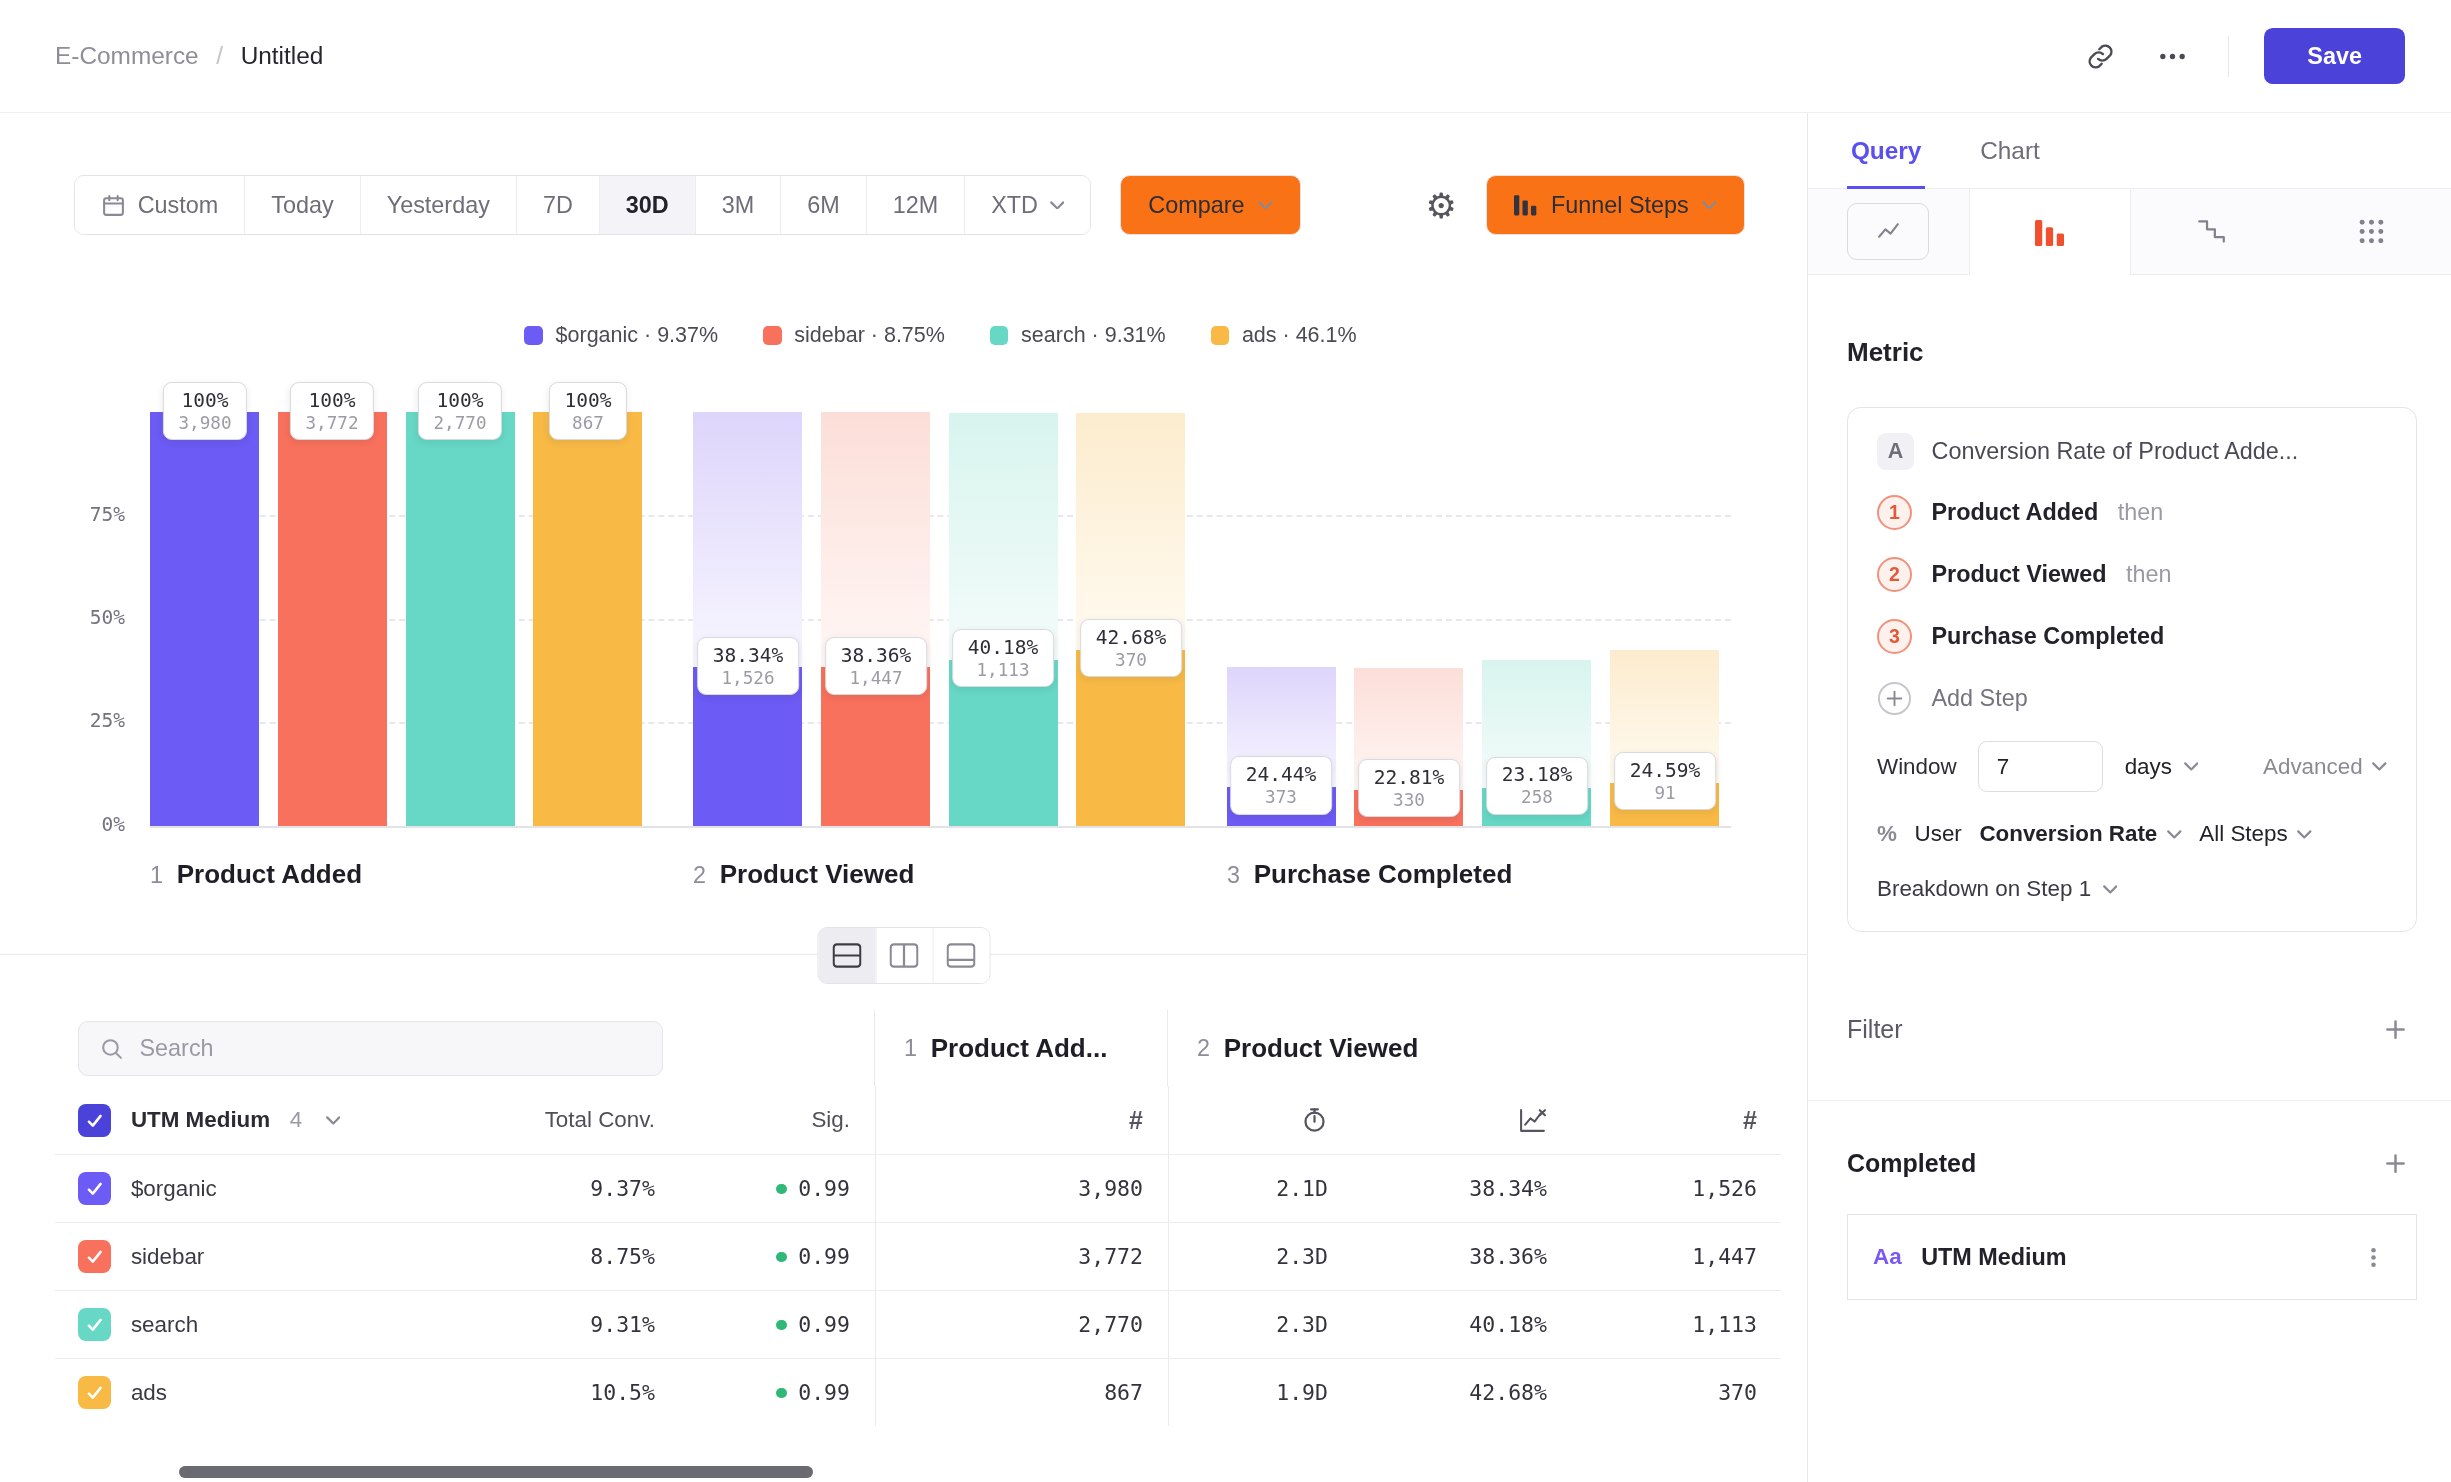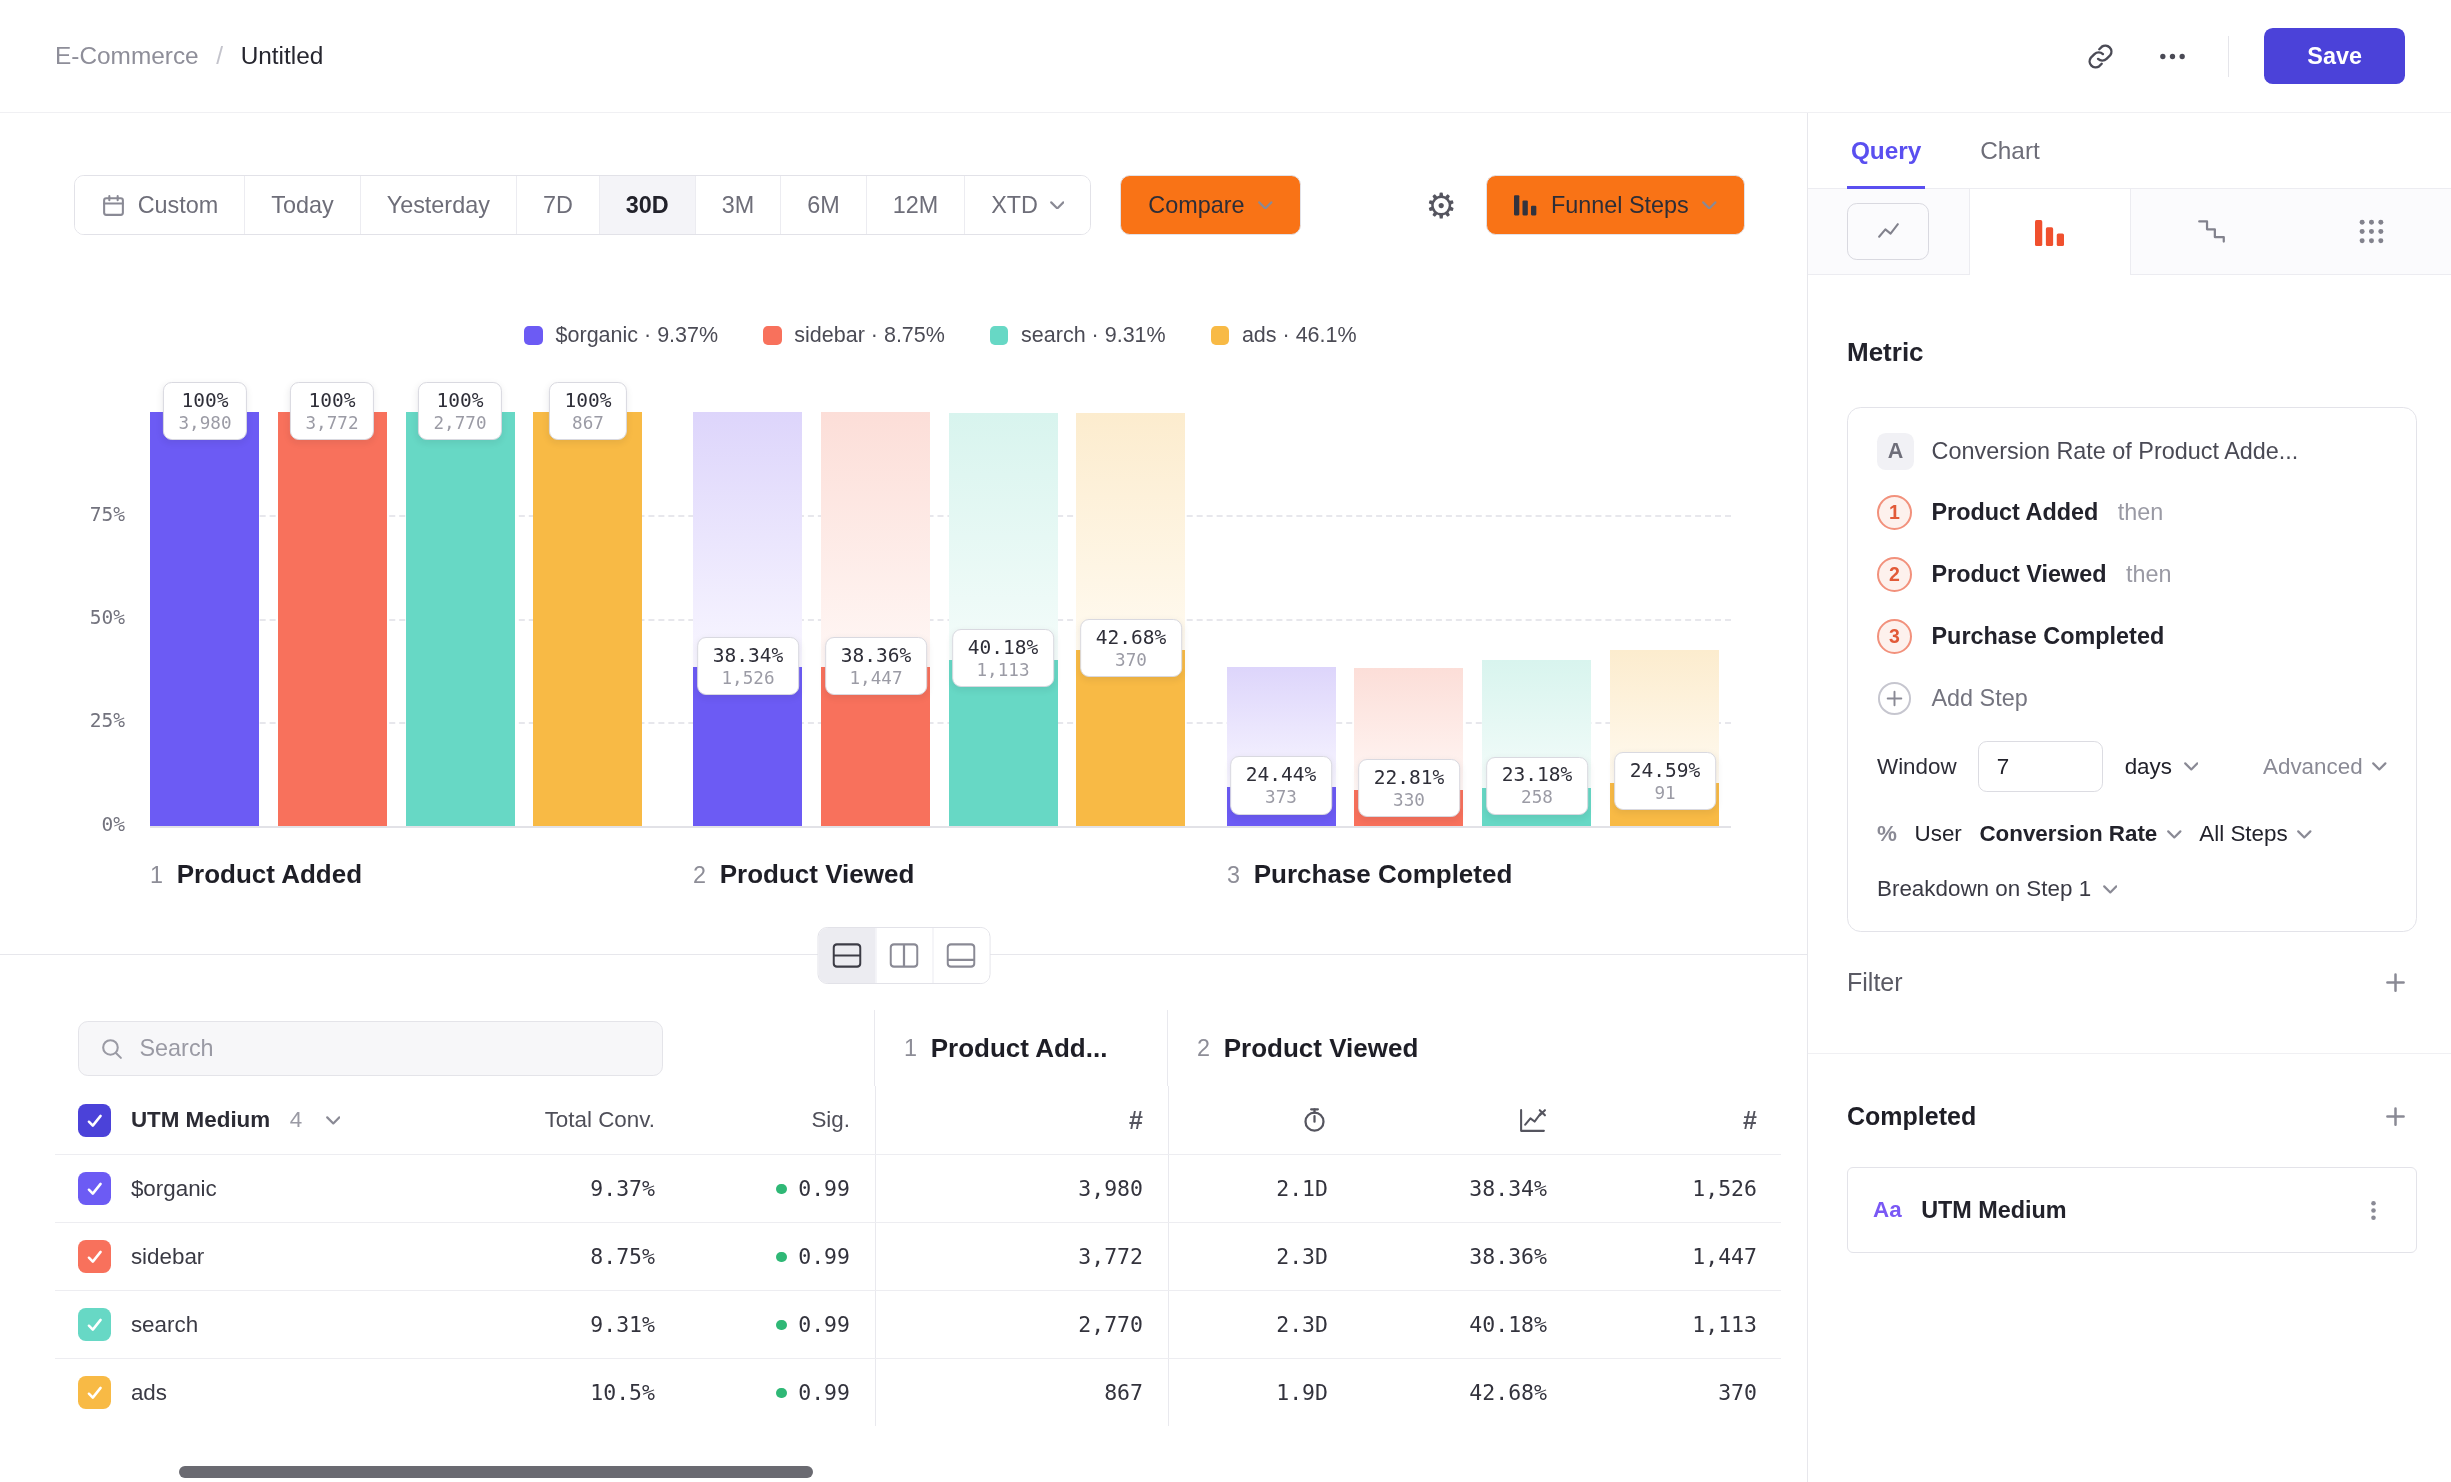--- a/index.html
+++ b/index.html
@@ -135,26 +135,26 @@
   .unit-btn { display:flex; align-items:center; gap:11.7px; font-size:22.4px; color:#22222b; }
   .unit-btn .chev, .adv-btn .chev, .mrow .chev, .bstep .chev { color:#8a8a95; }
   .adv-btn { margin-left:auto; display:flex; align-items:center; gap:9.8px; font-size:22.4px; color:#8a8a95; }
   .mrow { display:flex; align-items:center; gap:17.6px; margin-top:29px; font-size:22.4px; color:#22222b; }
   .pct-sym { color:#8a8a95; font-weight:600; }
   .msel { display:flex; align-items:center; gap:9.8px; font-weight:600; color:#22222b; font-size:22.4px; }
   .msel2 { display:flex; align-items:center; gap:9.8px; color:#22222b; font-size:22.4px; }
   .bstep { display:flex; align-items:center; gap:11.7px; margin-top:29px; font-size:22.4px; color:#3a3a44; }
 
   .section-row { display:flex; align-items:center; justify-content:space-between; padding:0 39px; }
-  .filter-block { margin-top:33px; padding-bottom:53px; border-bottom:1px solid #f0f0f3; }
+  .filter-block { margin-top:80px; padding-bottom:53px; border-bottom:1px solid #f0f0f3; }
   .filter-title { font-size:25px; font-weight:500; color:#5a5a64; }
   .breakdown-block { margin-top:45px; }
   .breakdown-title { font-size:25px; font-weight:700; color:#1e1e26; }
   .plus-btn { color:#8a8a95; width:35px; height:35px; display:flex; align-items:center; justify-content:center; }
-  .breakdown-card { margin:33px 35px 0 39px; border:1px solid #e3e3e9; border-radius:6px; height:86px;
+  .breakdown-card { margin:33px 35px 0 39px; border:1px solid #e3e3e9; border-radius:0; height:86px;
     display:flex; align-items:center; gap:19.5px; padding:0 25px; }
   .badge-aa { font-size:22.4px; font-weight:700; }
   .bd-label { font-size:23.4px; font-weight:600; color:#22222b; }
   .kebab-btn { margin-left:auto; color:#8a8a95; width:35px; height:35px; display:flex; align-items:center; justify-content:center; }
 </style>
 </head>
 <body>
 
 <header class="topbar">
   <div class="crumbs">

